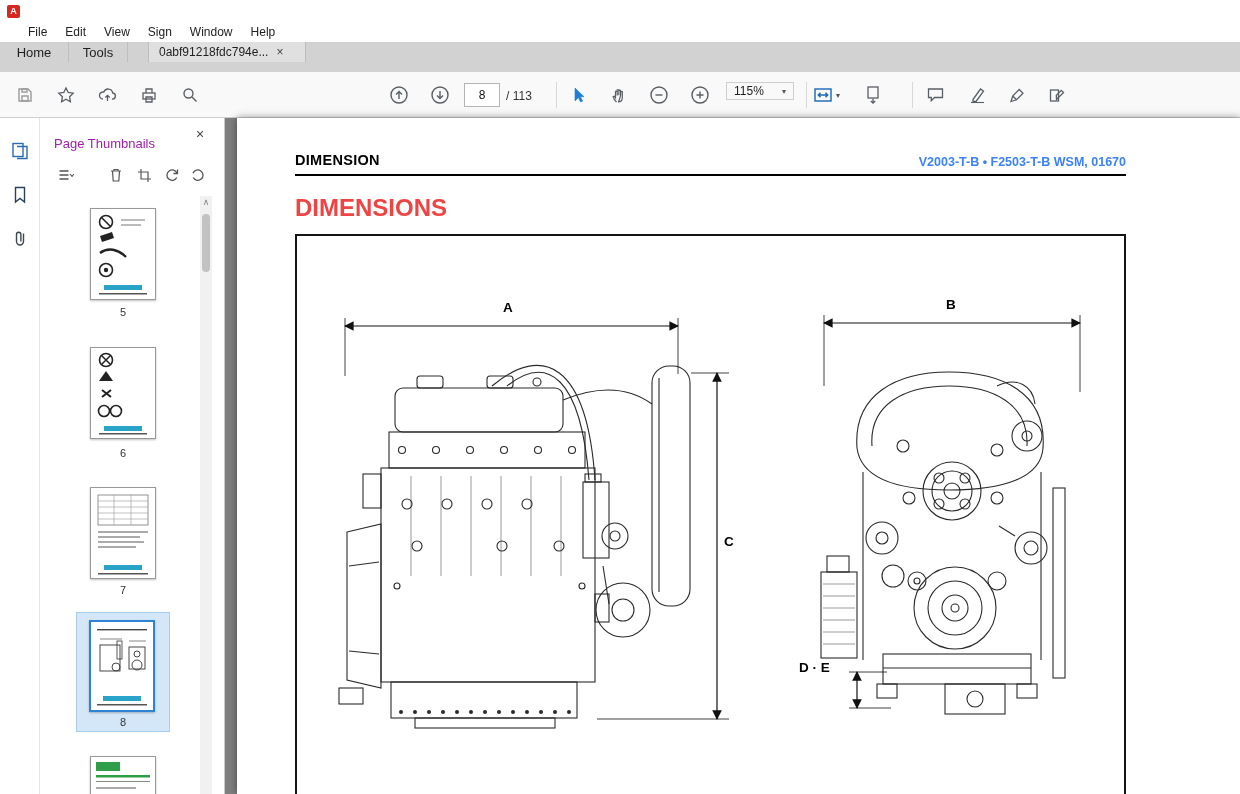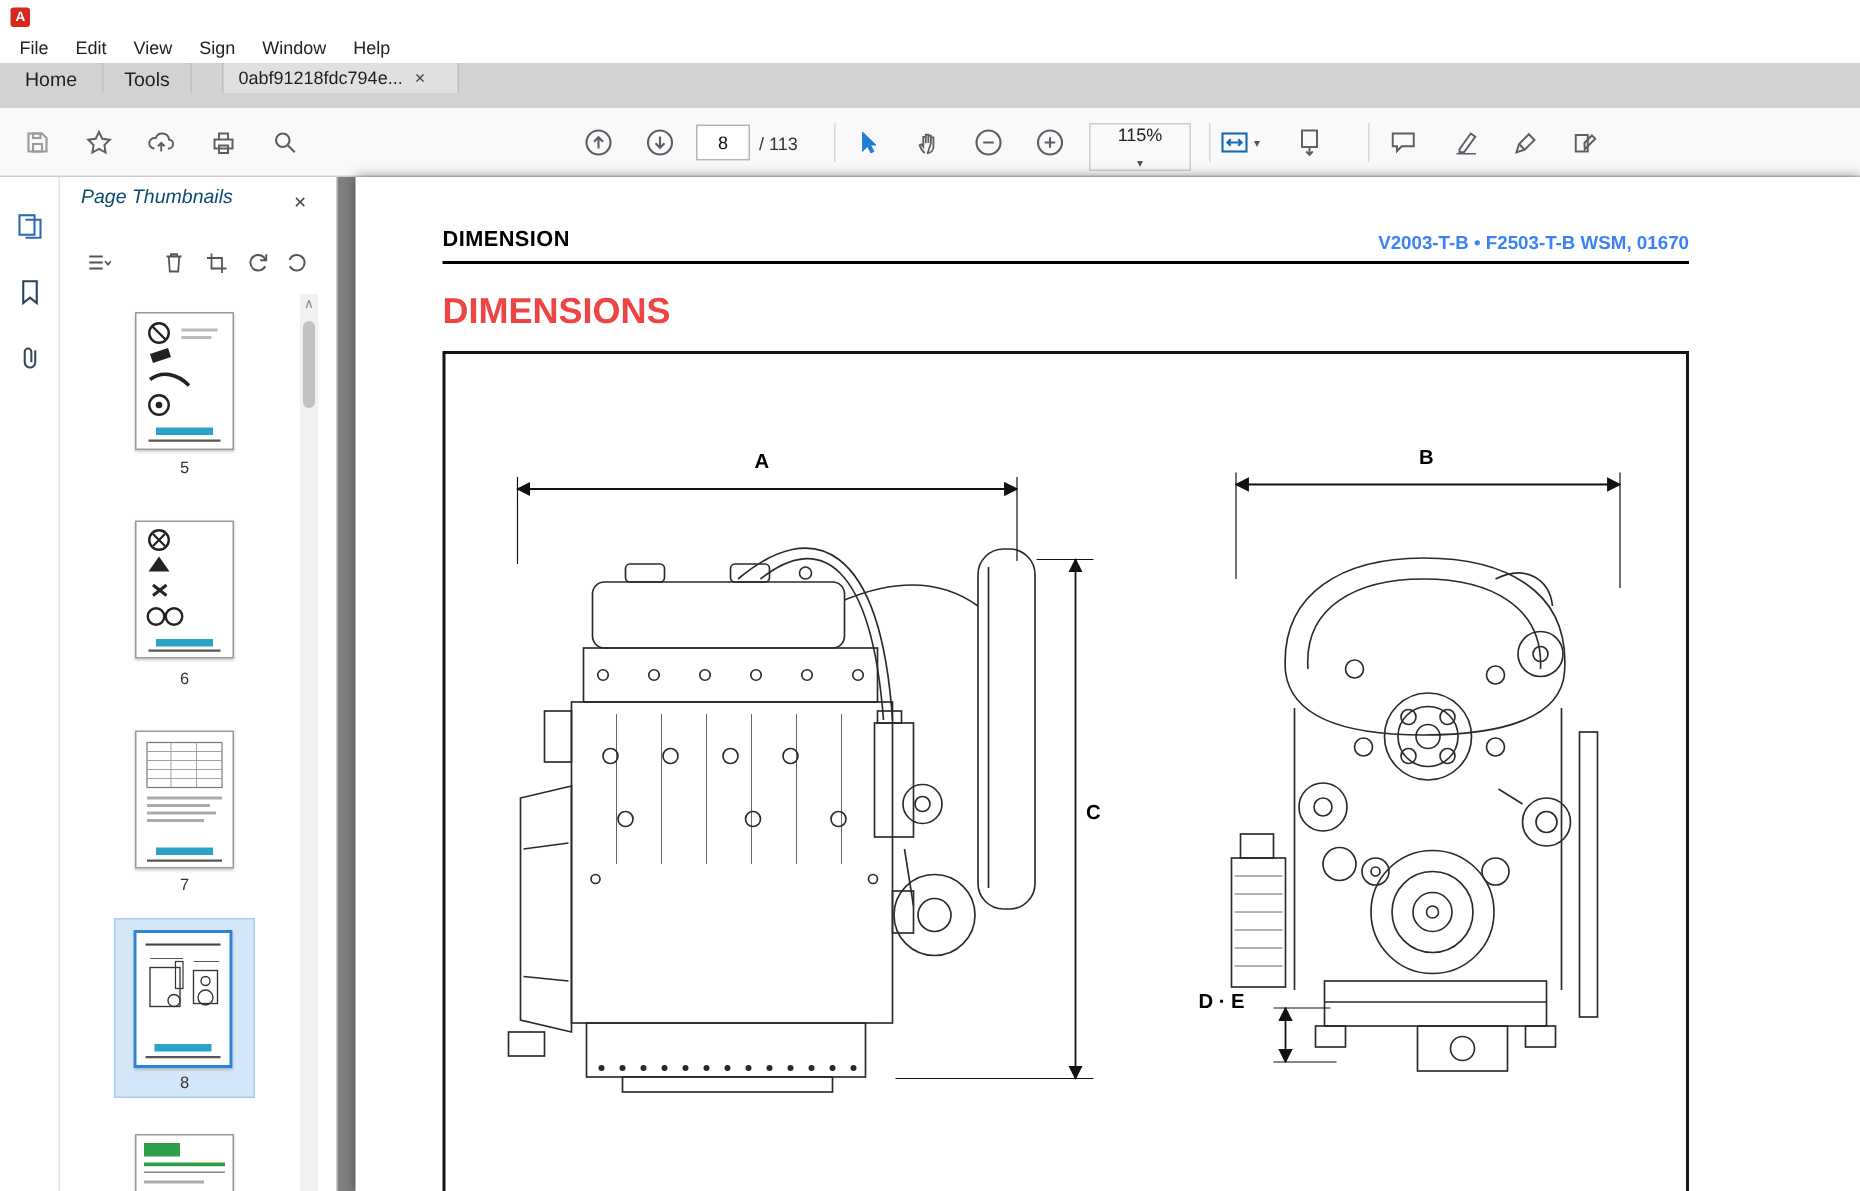--- a/index.html
+++ b/index.html
@@ -4,50 +4,50 @@
 <style>
   * { box-sizing: border-box; margin: 0; padding: 0; }
   html,body { width:1240px; height:794px; overflow:hidden; font-family:"Liberation Sans",sans-serif; background:#fff; }
 
   
   #titlebar { position:absolute; left:0; top:0; width:1240px; height:22px; background:#fff; display:flex; align-items:center; }
   .pdfbadge { width:13px; height:13px; background:#d6281e; color:#fff; font-size:9px; font-weight:bold; display:flex; align-items:center; justify-content:center; border-radius:2px; margin:0 6px 0 7px; }
   #titlebar .title { font-size:12px; color:#1a1a1a; }
 
   
-  #menubar { position:absolute; left:0; top:22px; width:1240px; height:20px; background:#fff; display:flex; align-items:center; padding-left:4px; }
+  #menubar { position:absolute; left:0; top:22px; width:1240px; height:20px; background:#fff; display:flex; align-items:center; padding-left:19px; }
   .menu-item { font-size:12px; color:#222; padding:2px 9px; cursor:default; }
 
   
   #tabbar { position:absolute; left:0; top:42px; width:1240px; height:30px; background:#d2d2d2; }
   .apptab { position:absolute; top:0; height:20px; display:flex; align-items:center; justify-content:center; font-size:13px; color:#1f1f1f; cursor:default; }
   #tab-home { left:0; width:68px; }
   #tab-tools { left:68px; width:60px; border-left:1px solid #bfbfbf; border-right:1px solid #bfbfbf; }
   #tab-doc { left:148px; width:158px; background:#e0e0e0; border-left:1px solid #bdbdbd; border-right:1px solid #bdbdbd; font-size:12px; justify-content:flex-start; padding-left:10px; }
   #tab-doc .doclabel { max-width:120px; overflow:hidden; white-space:nowrap; }
   #tab-doc .tabclose { margin-left:8px; font-size:12px; color:#444; }
 
   
   #toolbar { position:absolute; left:0; top:72px; width:1240px; height:46px; background:#f9f9f9; border-bottom:1px solid #cfcfcf; }
   .ti { position:absolute; top:12px; width:22px; height:22px; display:flex; align-items:center; justify-content:center; cursor:default; }
   .ti svg { display:block; }
   .tsep { position:absolute; top:10px; width:1px; height:26px; background:#d8d8d8; }
   .pagebox { position:absolute; left:464px; top:11px; width:36px; height:24px; border:1px solid #b5b5b5; background:#fff; text-align:center; font-size:12px; font-family:"Liberation Sans",sans-serif; color:#111; }
   .pagetotal { position:absolute; left:506px; top:17px; font-size:12px; color:#333; }
-  .zoombox { position:absolute; left:726px; top:10px; width:68px; height:32px; border:1px solid #cfcfcf; background:#f9f9f9; display:flex; align-items:center; justify-content:space-between; padding:0 7px; font-size:12px; color:#222;flex-direction:column; }
+  .zoombox { position:absolute; left:726px; top:10px; width:68px; height:18px; border:1px solid #cfcfcf; background:#f9f9f9; display:flex; align-items:center; justify-content:space-between; padding:0 7px; font-size:12px; color:#222; }
   .caret { font-size:8px; color:#555; }
   .fitcaret { position:absolute; left:836px; top:19px; font-size:8px; color:#555; }
 
   
   #rail { position:absolute; left:0; top:118px; width:40px; height:676px; background:#fff; border-right:1px solid #e4e4e4; }
   .railbtn { position:absolute; left:9px; width:22px; height:22px; display:flex; align-items:center; justify-content:center; cursor:default; }
 
   
   #panel { position:absolute; left:40px; top:118px; width:185px; height:676px; background:#fff; border-right:1px solid #c9c9c9; overflow:hidden; }
-  #panel .phead { position:absolute; left:14px; top:5px; font-size:13px; color:#0c4a6e;font-style:italic; }
+  #panel .phead { position:absolute; left:14px; top:18px; font-size:13px; color:#a21caf; }
   #panel .pclose { position:absolute; left:156px; top:8px; font-size:14px; color:#444; cursor:default; }
   .pbtn { position:absolute; top:46px; width:24px; height:22px; display:flex; align-items:center; justify-content:center; color:#555; cursor:default; }
   .thumb { position:absolute; left:50px; width:66px; height:92px; background:#fff; border:1px solid #999; box-shadow:0 1px 2px rgba(0,0,0,.25); }
   .thumb svg { display:block; }
   .tnum { position:absolute; left:50px; width:66px; text-align:center; font-size:11px; color:#333; }
   .selwrap { position:absolute; left:36px; top:494px; width:94px; height:120px; background:#d4e7f9; border:1px solid #a9cdec; }
   .thumb.selected { border:2px solid #2e83d4; left:49px; }
   #pscroll { position:absolute; left:160px; top:78px; width:12px; height:598px; background:#f1f1f1; }
   #pscroll .sthumb { position:absolute; left:2px; top:18px; width:8px; height:58px; background:#c2c2c2; border-radius:4px; }
   #pscroll .sup { position:absolute; left:0; top:1px; width:12px; text-align:center; font-size:9px; color:#888; }

